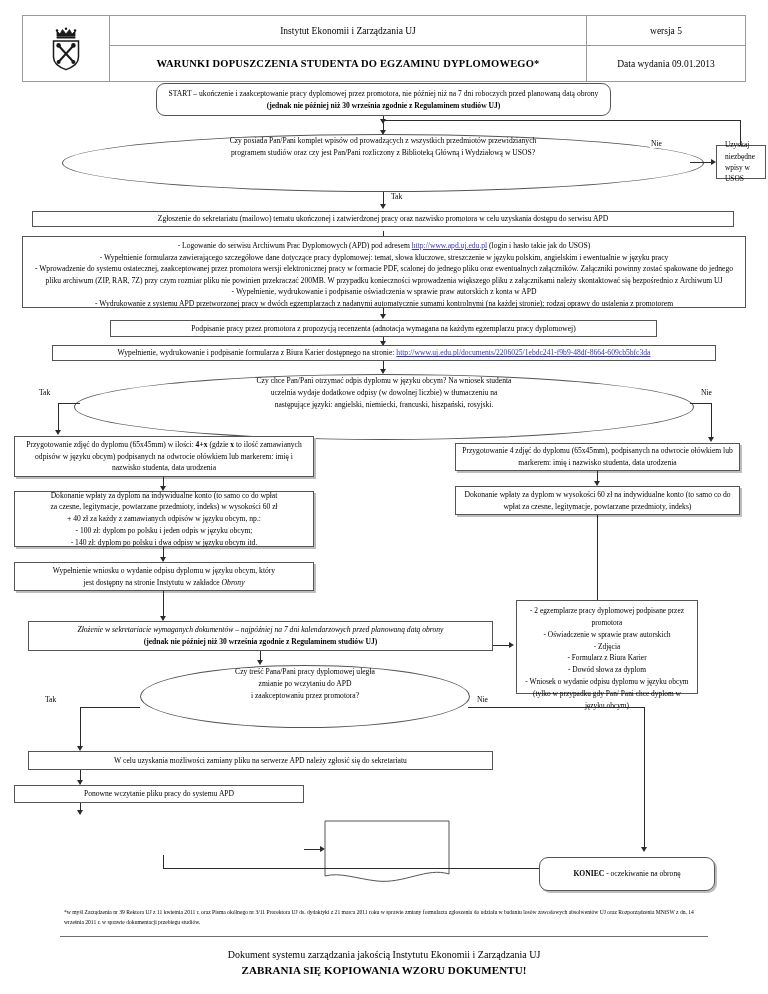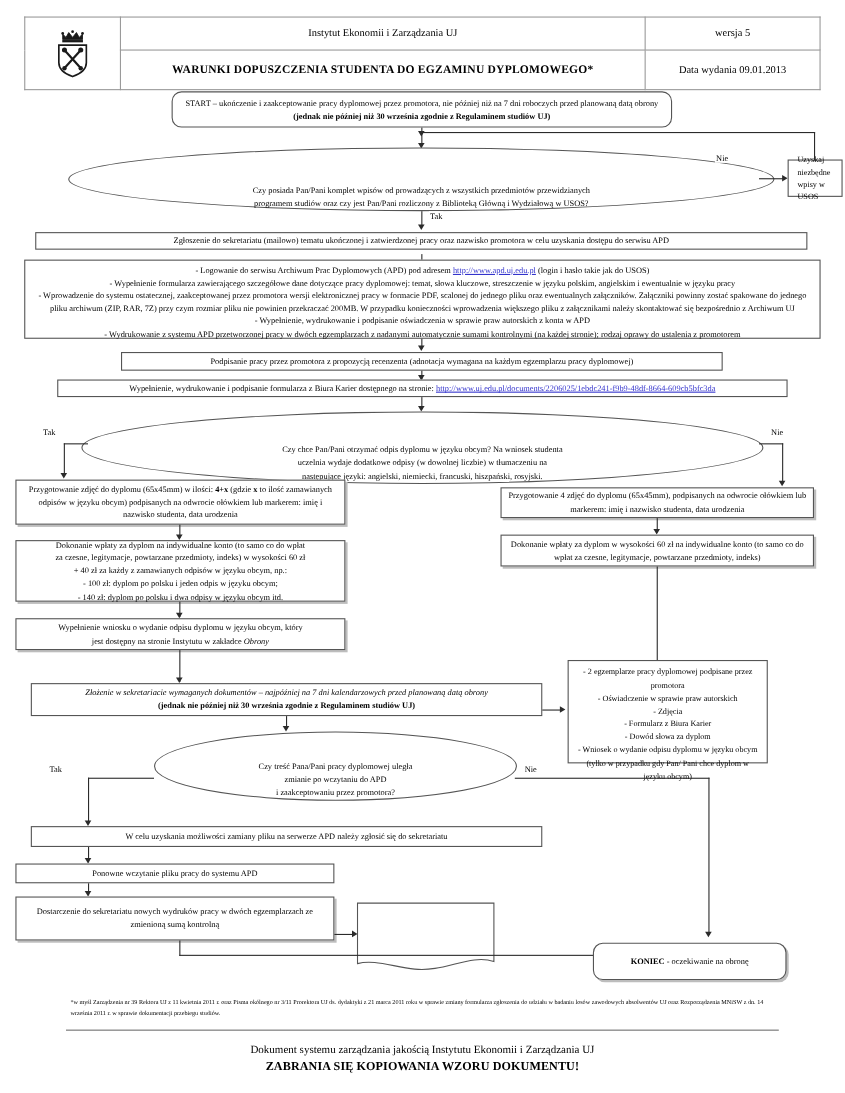--- a/index.html
+++ b/index.html
@@ -66,21 +66,21 @@
 
   .ellipse {
     position: absolute;
     box-sizing: border-box;
     border: 1px solid #555;
     border-radius: 50%;
     background: #fff;
     font-size: 7.6px;
     line-height: 1.6;
     display: flex;
-    align-items: flex-end;
+    align-items: flex-start;
     justify-content: center;
     text-align: center;
   }
 
   b, strong { font-weight: bold; }
   .ital { font-style: italic; }
   .link { color: #3333cc; text-decoration: underline; }
 
   
   .vline, .hline {
@@ -366,23 +366,20 @@
   <div class="vline" style="left:80px; top:770px; height:14px;"></div>
   <div class="arrow-d" style="left:76.5px; top:780px;"></div>
 
   <div class="box left" style="left:14px; top:785px; width:290px; height:18px; padding:2px 6px;font-family:Liberation Serif, serif;">
     <div class="inner">Ponowne wczytanie pliku pracy do systemu APD</div>
   </div>
 
   <div class="vline" style="left:80px; top:803px; height:11px;"></div>
   <div class="arrow-d" style="left:76.5px; top:810px;"></div>
 
-  <div class="box left shadow" style="left:14px; top:815px; width:290px; height:40px; padding:3px 6px;">
-    <div class="inner">Dostarczenie do sekretariatu nowych wydruków pracy w dwóch egzemplarzach ze zmienioną sumą kontrolną</div>
-  </div>
 
   <div class="hline" style="left:304px; top:849px; width:18px;"></div>
   <div class="arrow-r" style="left:320px; top:845.5px;"></div>
 
   <div class="docshape" style="left:324px; top:820px; width:126px; height:65px;">
     <svg class="dsvg" width="126" height="65" viewBox="0 0 126 65">
       <path d="M1 1 L125 1 L125 54 C103 47 80 64 53 61 C33 58.8 16 52 1 56 Z" fill="#ffffff" stroke="#555555" stroke-width="1"></path>
     </svg>
   </div>
 

